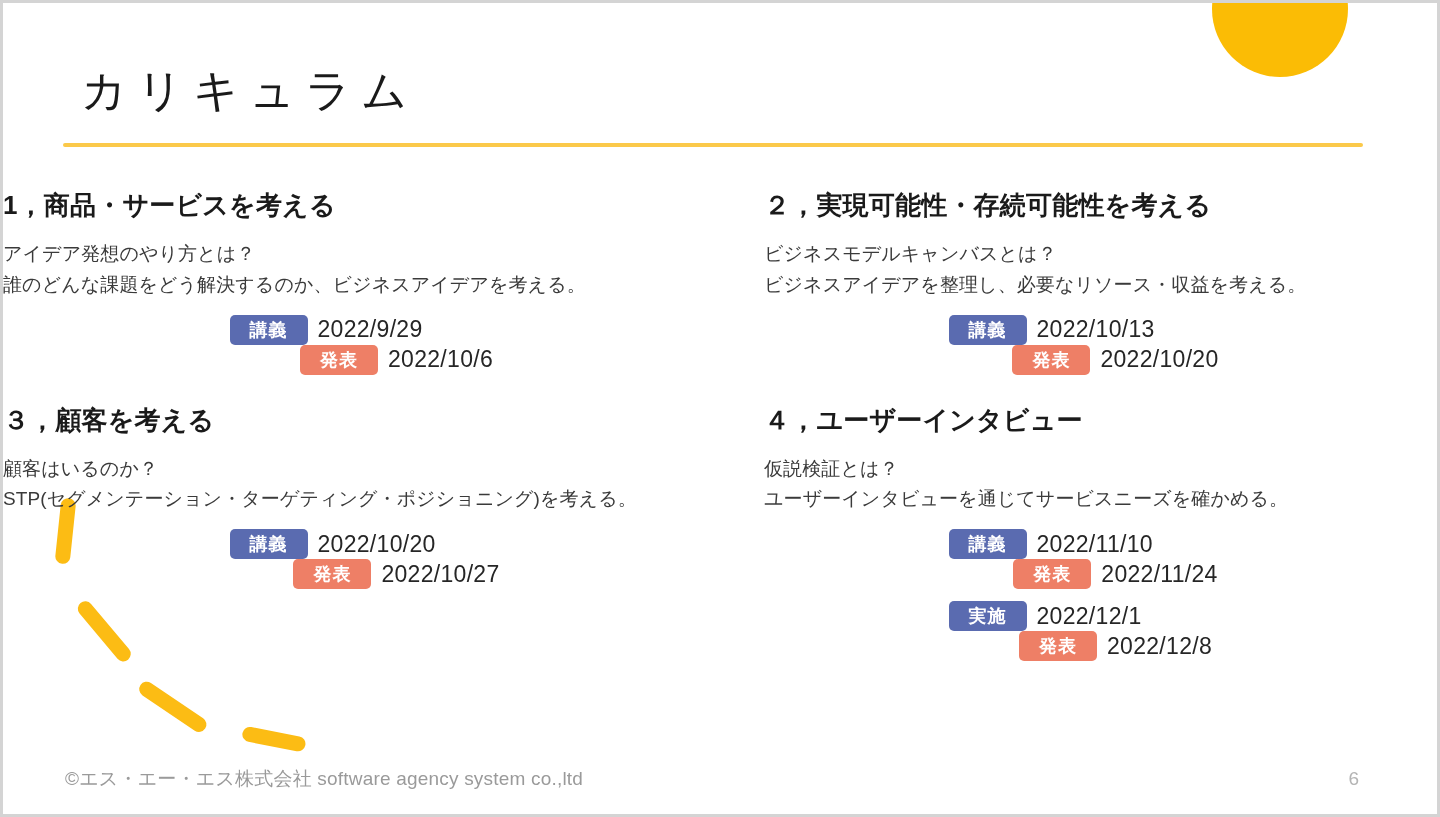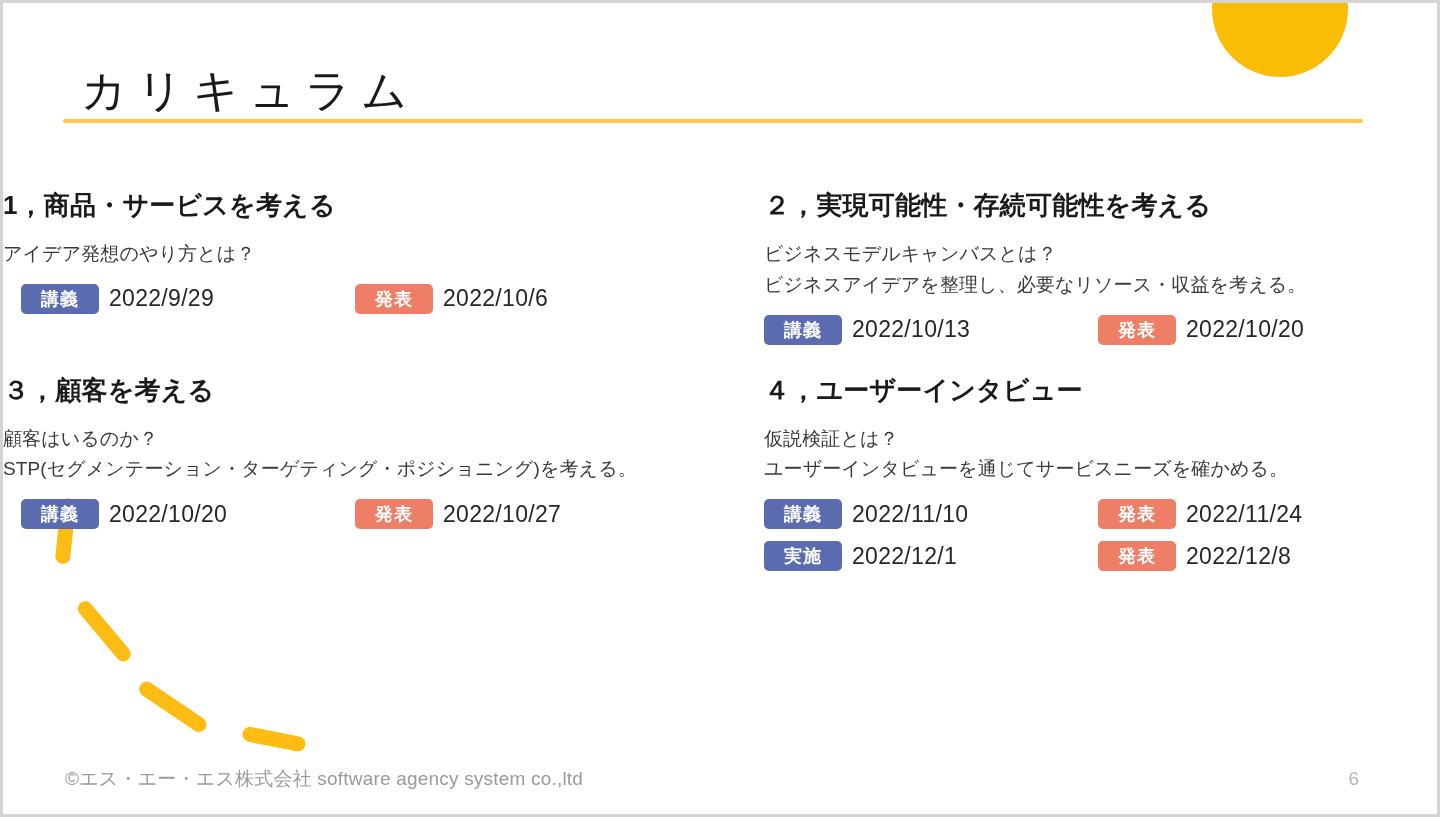--- a/index.html
+++ b/index.html
@@ -49,21 +49,21 @@
     top: 60px;
     width: 1300px;
   }
   .slide-title {
     font-size: 45px;
     font-weight: 400;
     color: #1a1a1a;
     letter-spacing: 10px;
     line-height: 1.25;
     margin: 0;
-    padding: 0 0 0 18px;
+    padding: 0 0 24px 18px;
     white-space: nowrap;
   }
   .title-rule {
     width: 1300px;
     height: 4px;
     background: #fbc94a;
     border-radius: 2px;
   }
 
   
@@ -106,20 +106,21 @@
   .schedule {
     margin-top: 14px;
     padding-left: 18px;
   }
   .section.col-right .schedule { padding-left: 6px; }
 
   .schedule-row {
     display: flex;
     align-items: center;
     margin-bottom: 12px;
+    flex-direction: column;
   }
   .schedule-row:last-child { margin-bottom: 0; }
 
   .sched-cell {
     display: flex;
     align-items: center;
   }
   .sched-cell.first { width: 310px; }
 
   .badge {
@@ -179,20 +180,21 @@
   <div class="title-area">
     <h1 class="slide-title">カリキュラム</h1>
     <div class="title-rule"></div>
   </div>
 
   <div class="content">
 
     <div class="section col-left">
       <div class="section-heading">1，商品・サービスを考える</div>
       <div class="section-line">アイデア発想のやり方とは？</div>
+      <div class="section-line">誰のどんな課題をどう解決するのか、ビジネスアイデアを考える。</div>
       <div class="schedule">
         <div class="schedule-row">
           <div class="sched-cell first">
             <span class="badge lecture">講義</span>
             <span class="sched-date">2022/9/29</span>
           </div>
           <div class="sched-cell">
             <span class="badge present">発表</span>
             <span class="sched-date">2022/10/6</span>
           </div>

